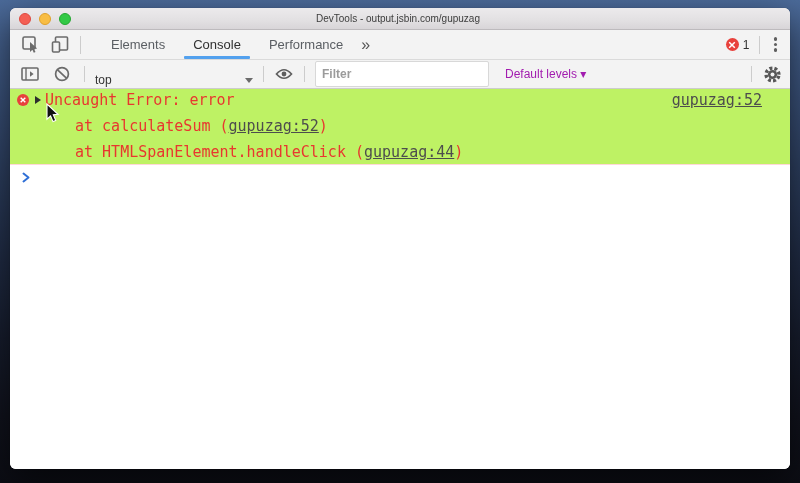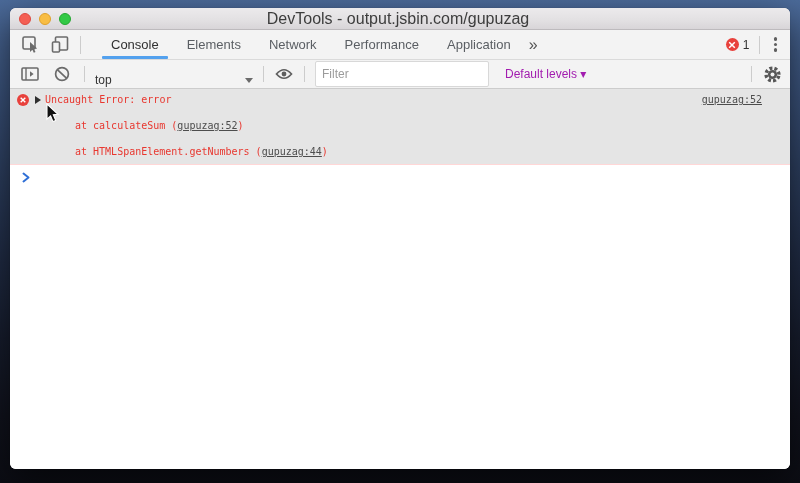--- a/index.html
+++ b/index.html
@@ -25,21 +25,21 @@
     border-bottom:1px solid #bdbabd;
     display:flex; align-items:center; position:relative;
   }
   .traffic { display:flex; gap:8px; margin-left:9px; }
   .light { width:12px; height:12px; border-radius:50%; }
   .light.red    { background:#f45f54; border:1px solid #dd4a41; }
   .light.yellow { background:#f8bd44; border:1px solid #dfa02c; }
   .light.green  { background:#32c946; border:1px solid #25a732; }
   .title {
     position:absolute; left:0; right:4px; text-align:center;
-    font-size:16px; color:#3d3d3d; line-height:22px;
+    font-size:10px; color:#3d3d3d; line-height:22px;
   }
   
   .tabbar {
     height:30px; flex:0 0 30px; background:#f3f3f3;
     border-bottom:1px solid #dadada;
     display:flex; align-items:stretch; font-size:13px; color:#5a5e63;
     padding-left:6px;
   }
   .tabbar-icons { display:flex; align-items:center; gap:10px; padding:0 6px 0 4px; }
   .icon-btn { display:flex; align-items:center; justify-content:center; width:20px; height:20px; }
@@ -78,31 +78,31 @@
   }
   .context-select .label { flex:1; color:#333; }
   .tri-down {
     width:0; height:0; border-left:4px solid transparent; border-right:4px solid transparent;
     border-top:5px solid #6b6b6b;
   }
   .filter-input {
     width:174px; height:20px; margin:0 10px;
     border:1px solid #d8d8d8; border-radius:2px; background:#fff;
     font-size:12px; font-family:"Liberation Sans",sans-serif;
-    padding:12px 6px; color:#333; outline:none;
+    padding:12px 6px; color:#333; outline:none;font-weight:bold;
   }
   .filter-input::placeholder { color:#9b9b9b; }
   .levels { display:flex; align-items:center; gap:6px; padding:0 6px; color:#a21caf; }
   .toolbar-right { margin-left:auto; display:flex; align-items:center; gap:10px; }
   
   .console-area { flex:1; background:#fff; position:relative; }
   .error-block {
-    background:#e5e5e5; border-bottom:1px solid #ffd7d7;
+    background:#bef264; border-bottom:1px solid #ffd7d7;
     padding:4px 0 5px 0; position:relative;
-    font-family:"DejaVu Sans Mono", monospace; font-size:10px; line-height:14px;
+    font-family:"DejaVu Sans Mono", monospace; font-size:15px; line-height:14px;
     color:#e8372f;
   }
   .error-row1 { display:flex; align-items:flex-start; padding-left:7px; }
   .err-icon { margin-top:1px; flex:0 0 12px; }
   .expand-tri {
     width:0; height:0; margin:3px 4px 0 6px;
     border-top:4px solid transparent; border-bottom:4px solid transparent;
     border-left:6px solid #2e2e2e;
   }
   .stack-line { padding-left:65px;margin-top:12px; }
@@ -143,34 +143,28 @@
         <span>
           <svg width="18" height="17" viewBox="0 0 18 17">
             <rect x="4.5" y="1" width="12" height="13" rx="1" fill="none" stroke="#6b6b6b" stroke-width="1.6"></rect>
             <rect x="1.5" y="6" width="7" height="10" rx="1" fill="#f3f3f3" stroke="#6b6b6b" stroke-width="1.6"></rect>
           </svg>
         </span>
       </div>
       <div class="vdiv"></div>
     </div>
     <div class="tabs">
+      <div class="tab">
+          <span>Elements</span>
+        </div>
       <div class="tab active">
           <span>Console</span>
         </div>
       <div class="tab">
-          <span>Elements</span>
-        </div>
-      <div class="tab">
-          <span>Network</span>
-        </div>
-      <div class="tab">
           <span>Performance</span>
-        </div>
-      <div class="tab">
-          <span>Application</span>
         </div>
       <div class="tab more-chevron">
           <span>»</span>
         </div>
     </div>
     <div class="tab-right">
       <div class="err-badge">
         <span class="badge-circle">
           <svg width="8" height="8" viewBox="0 0 8 8">
             <path d="M1.2 1.2 L6.8 6.8 M6.8 1.2 L1.2 6.8" stroke="#fff" stroke-width="1.5"></path>
@@ -246,21 +240,21 @@
         <span class="err-icon">
           <svg width="12" height="12" viewBox="0 0 12 12">
             <circle cx="6" cy="6" r="6" fill="#e8413c"></circle>
             <path d="M3.7 3.7 L8.3 8.3 M8.3 3.7 L3.7 8.3" stroke="#fff" stroke-width="1.4"></path>
           </svg>
         </span>
         <span class="expand-tri"></span>
         <span>Uncaught Error: error</span>
       </div>
       <div class="stack-line"><span>at calculateSum (</span><span class="src-link">gupuzag:52</span><span>)</span></div>
-      <div class="stack-line"><span>at HTMLSpanElement.getNumbers (</span><span class="src-link">gupuzag:44</span><span>)</span></div>
+      <div class="stack-line"><span>at HTMLSpanElement.handleClick (</span><span class="src-link">gupuzag:44</span><span>)</span></div>
       <span class="error-source-link">gupuzag:52</span>
     </div>
     <div class="prompt-row">
       <span>
         <svg width="9" height="11" viewBox="0 0 9 11">
           <path d="M1.5 1.5 L6.5 5.5 L1.5 9.5" fill="none" stroke="#2f6fd6" stroke-width="2" stroke-linecap="round" stroke-linejoin="round"></path>
         </svg>
       </span>
     </div>
   </div>

